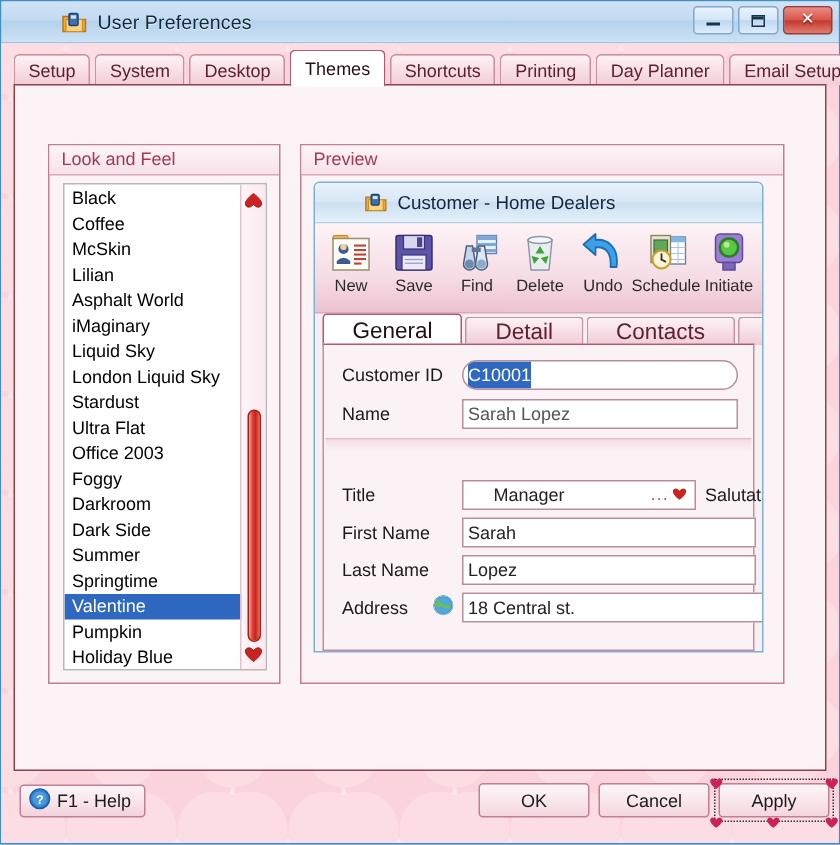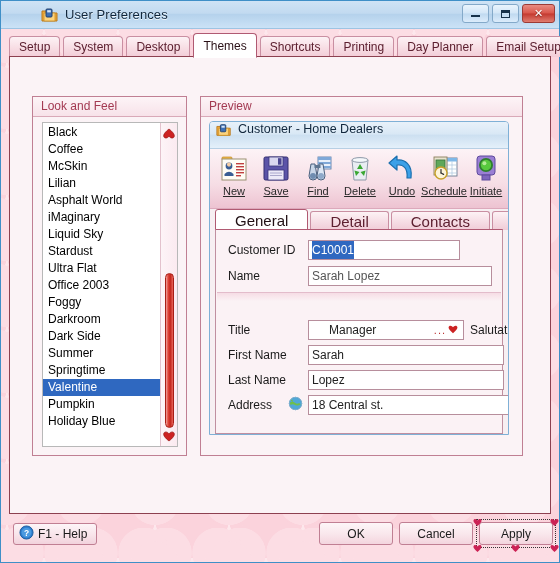--- a/index.html
+++ b/index.html
@@ -143,35 +143,36 @@
   .heart{display:block;}
 
   
   #inner{
     position:absolute;left:8px;top:5px;width:300px;height:314px;
     box-sizing:border-box;
     border:1px solid #7fb0d6;border-radius:4px 4px 0 0;
     background:#f7eff2;overflow:hidden;
   }
   #inner-title{
-    height:26px;display:flex;align-items:flex-start;
+    height:26px;display:flex;align-items:center;
     background:linear-gradient(to bottom,#e8f1fa 0%,#d9e8f5 45%,#cde0f1 52%,#e4f0fa 100%);
     border-bottom:1px solid #b7cfe4;
+    padding-left:27px;
   }
   #inner-icon{width:16px;height:16px;margin-left:6px;margin-right:6px;position:relative;flex:0 0 16px;}
   #inner-title-text{font-size:12.5px;color:#10263c;}
   #inner-toolbar{
     height:56px;display:flex;align-items:flex-start;
     padding:3px 0 0 3px;
     background:linear-gradient(to bottom,#fdf3f6 0%,#f6dde5 60%,#edc3d1 100%);
     border-bottom:1px solid #dca9bb;
   }
   .tbbtn{width:42px;display:flex;flex-direction:column;align-items:center;}
   .tbicon{width:32px;height:32px;position:relative;}
-  .tblabel{font-size:11px;color:#2a2a2a;margin-top:1px;text-decoration:underline;}
+  .tblabel{font-size:11px;color:#2a2a2a;margin-top:1px;}
 
   
   #inner-tabs{
     position:absolute;left:5px;top:86px;right:0;height:22px;
     display:flex;align-items:flex-end;gap:2px;
   }
   .itab{
     height:19px;box-sizing:border-box;padding:0 19px;
     display:flex;align-items:center;
     border:1px solid #c98fa2;border-bottom:none;border-radius:3px 3px 0 0;
@@ -294,20 +295,21 @@
       <div class="group-inner">
         <div id="themelist">
           <div class="list-items">
             <div class="list-item">Black</div>
             <div class="list-item">Coffee</div>
             <div class="list-item">McSkin</div>
             <div class="list-item">Lilian</div>
             <div class="list-item">Asphalt World</div>
             <div class="list-item">iMaginary</div>
             <div class="list-item">Liquid Sky</div>
+            <div class="list-item">London Liquid Sky</div>
             <div class="list-item">Stardust</div>
             <div class="list-item">Ultra Flat</div>
             <div class="list-item">Office 2003</div>
             <div class="list-item">Foggy</div>
             <div class="list-item">Darkroom</div>
             <div class="list-item">Dark Side</div>
             <div class="list-item">Summer</div>
             <div class="list-item">Springtime</div>
             <div class="list-item selected">Valentine</div>
             <div class="list-item">Pumpkin</div>
@@ -489,21 +491,21 @@
             <div class="itab">
                   <span>Hist</span>
                 </div>
           </div>
 
           <div id="inner-form">
 
             <div class="frow" style="left:12px;top:10px;">
               <span class="flabel">Customer ID</span>
             </div>
-            <div class="finput" style="position:absolute;left:92px;top:10px;width:152px;">
+            <div class="finput" style="position:absolute;left:92px;top:10px;width:184px;border-radius:10px;">
               <span class="sel-text">C10001</span>
             </div>
 
             <div class="frow" style="left:12px;top:36px;">
               <span class="flabel">Name</span>
             </div>
             <div class="finput" style="position:absolute;left:92px;top:36px;width:184px;color:#555;">
               <span>Sarah Lopez</span>
             </div>
 

